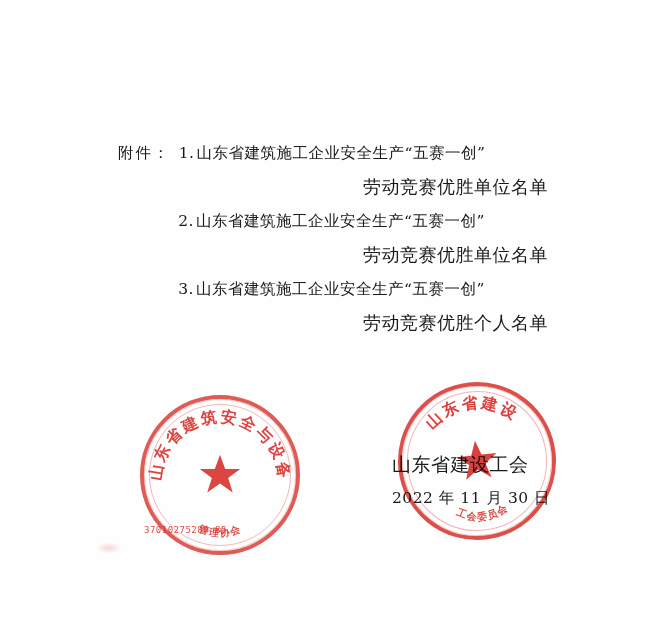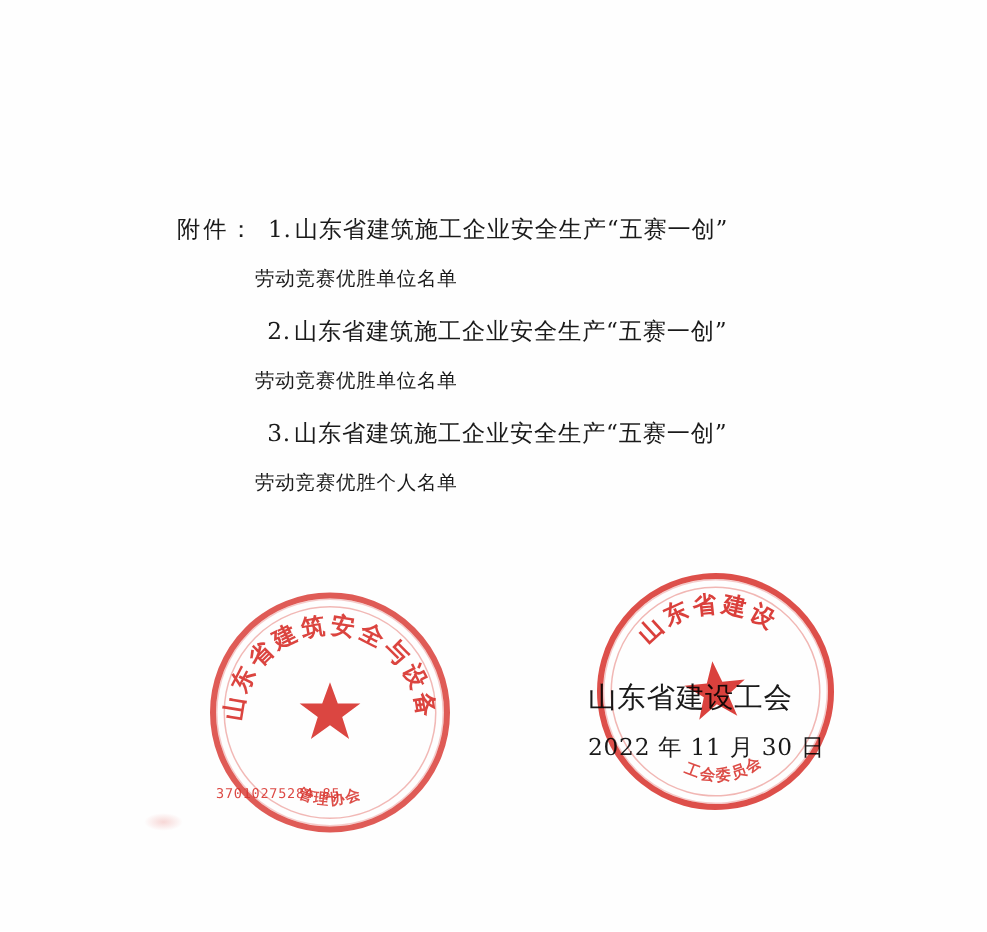--- a/index.html
+++ b/index.html
@@ -48,24 +48,25 @@
     font-family: "DejaVu Serif", "Liberation Serif", serif;
     font-size: 15.5px;
   }
   .attach-num.with-dot::after {
     content: ".";
   }
   .attach-text {
     padding-left: 2px;
   }
   .attach-second-line {
-    font-size: 13px;
+    font-size: 18px;
     line-height: 34px;
     letter-spacing: 0.5px;
     white-space: nowrap;
+    text-align: right;
   }
   .indent-1 { padding-left: 52px; }  
   .indent-2 { padding-left: 52px; }
 
   
   .sig-left {
     position: absolute;
     left: 88px;
     top: 452px;
     font-size: 15.5px;

